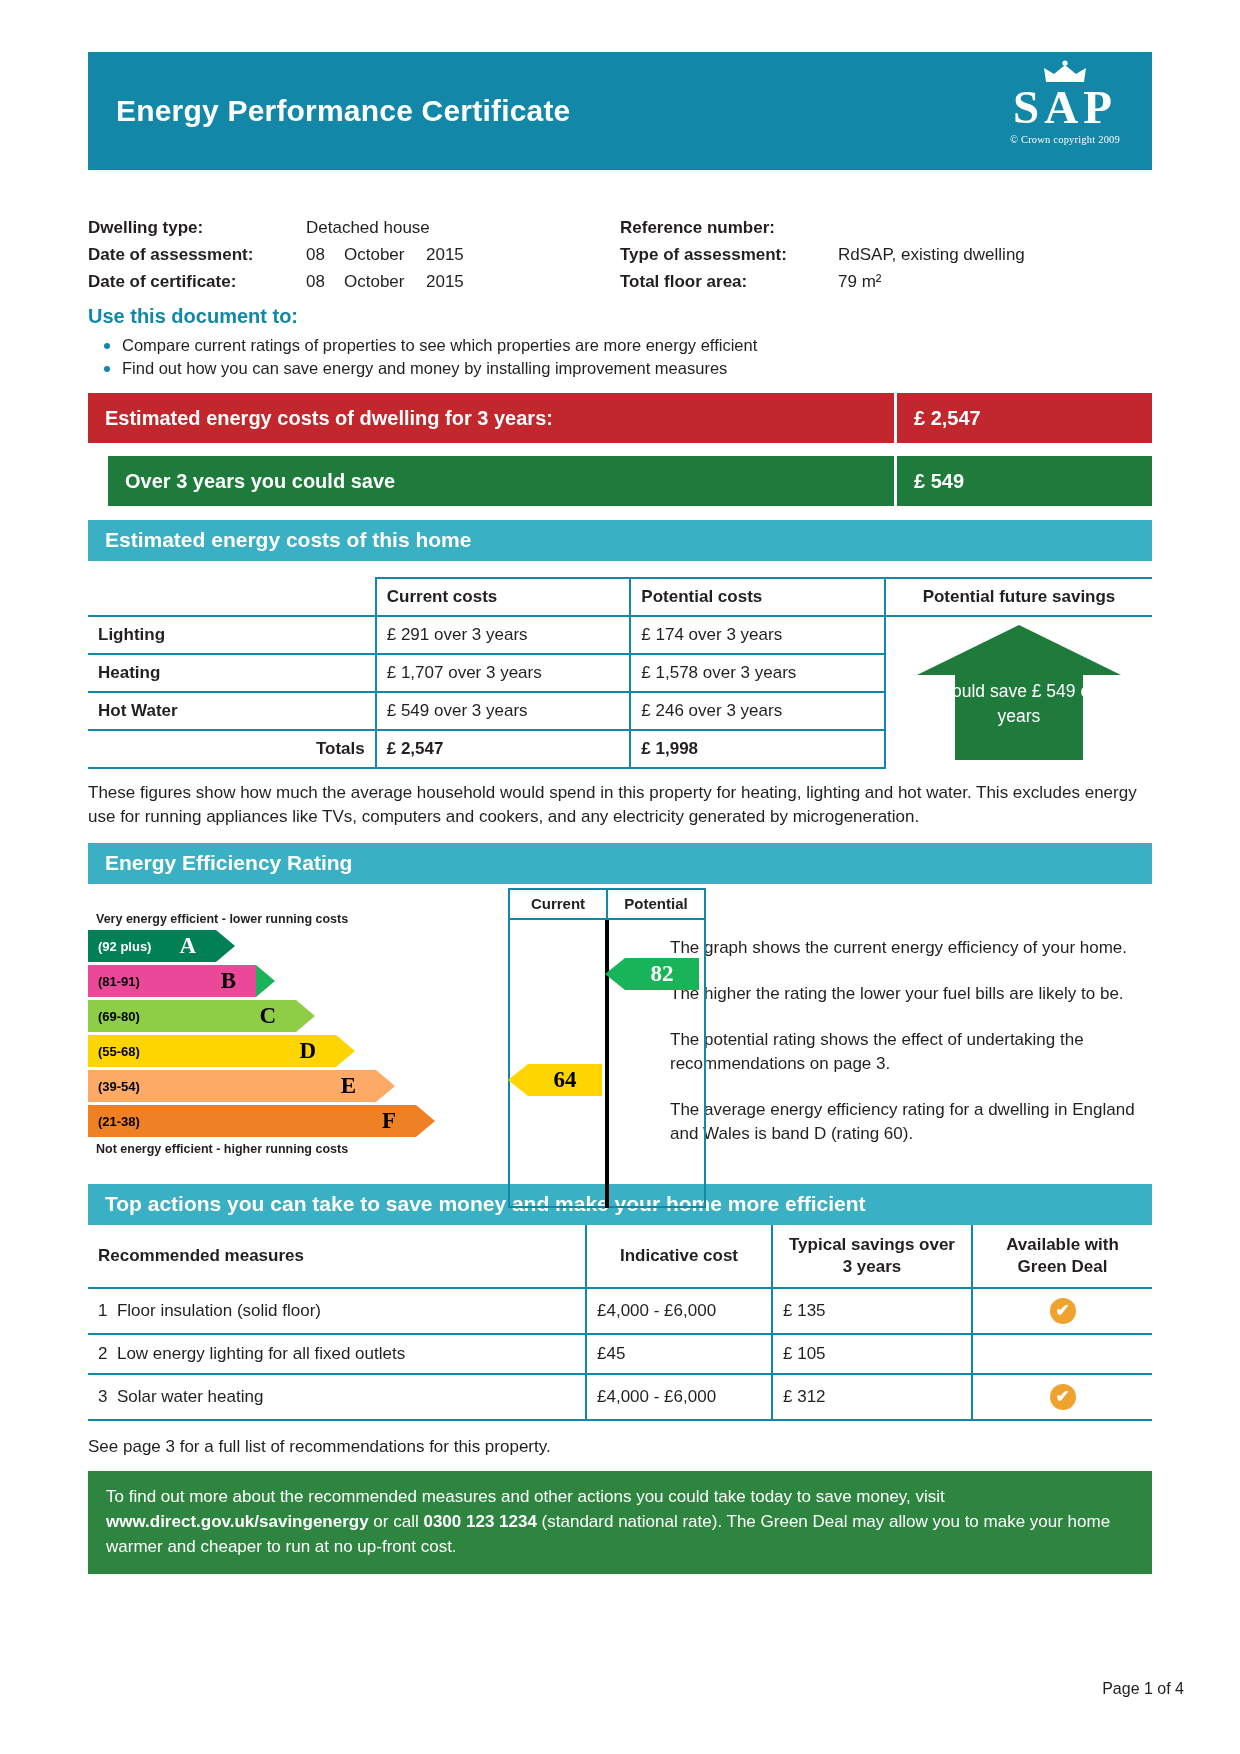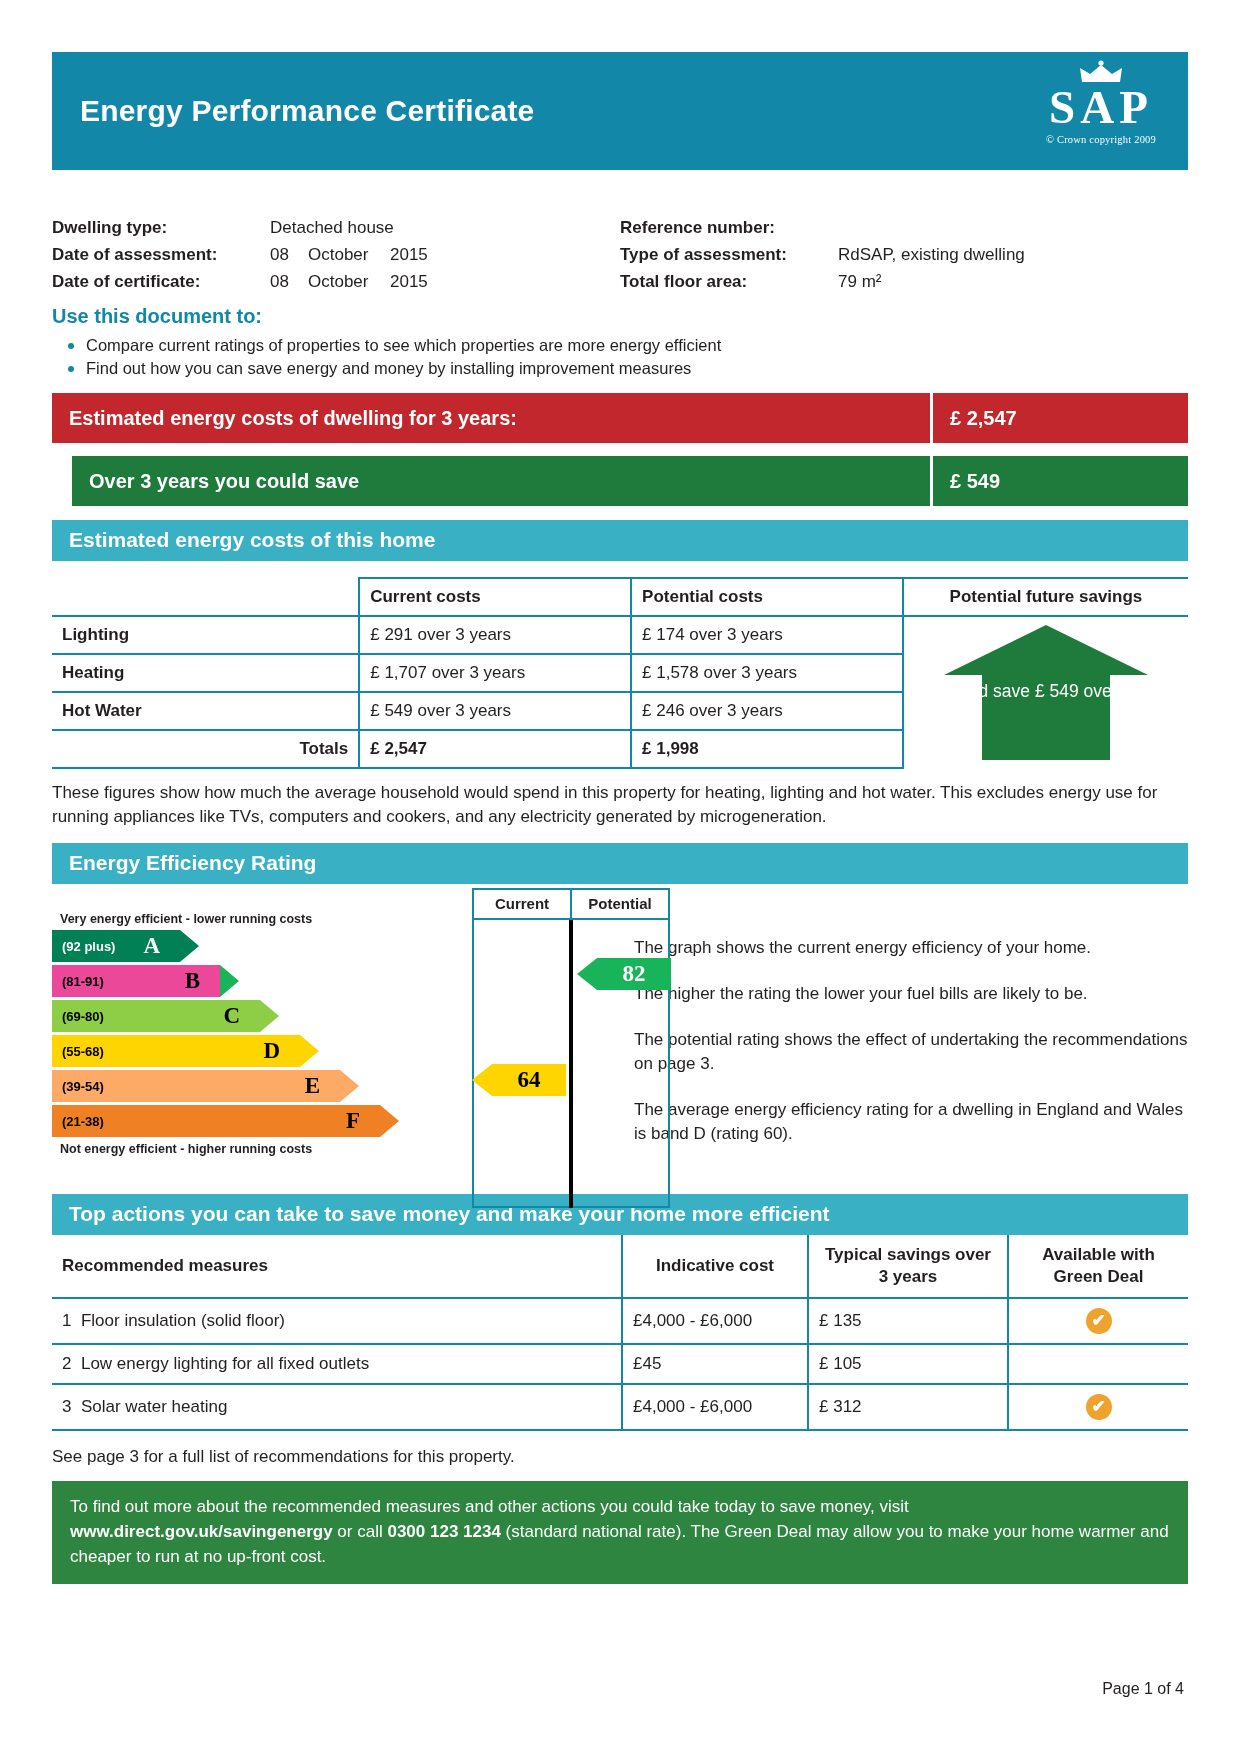--- a/index.html
+++ b/index.html
@@ -10,21 +10,21 @@
     background: #ffffff;
     font-family: "Liberation Sans", sans-serif;
     color: #231f20;
     position: relative;
   }
   .page {
     position: absolute;
     left: 0; top: 0;
     width: 1240px;
     height: 1754px;
-    padding: 52px 52px;
+    padding: 52px 88px;
   }
 
   
   .header {
     background: #1287a8;
     height: 118px;
     display: flex;
     align-items: center;
     justify-content: space-between;
     padding: 0 32px 0 28px;
@@ -313,21 +313,21 @@
     position: absolute;
     left: -20px; top: 0;
     width: 0; height: 0;
     border-top: 16px solid transparent;
     border-bottom: 16px solid transparent;
     border-right: 20px solid #ffd500;
   }
   .pointer.pot {
     background: #19b459;
     width: 74px;
-    left: 24px;
+    left: 16px;
     top: 38px;
   }
   .pointer.pot .num { color: #fff; }
   .pointer.pot:before {
     content: "";
     position: absolute;
     left: -20px; top: 0;
     width: 0; height: 0;
     border-top: 16px solid transparent;
     border-bottom: 16px solid transparent;
@@ -566,21 +566,21 @@
     </div>
 
     <div class="eer-right">
       <p>The graph shows the current energy efficiency of your home.</p>
       <p>The higher the rating the lower your fuel bills are likely to be.</p>
       <p>The potential rating shows the effect of undertaking the recommendations on page 3.</p>
       <p>The average energy efficiency rating for a dwelling in England and Wales is band D (rating 60).</p>
     </div>
   </div>
 
-  <div class="section-bar" style="margin-top:26px;">Top actions you can take to save money and make your home more efficient</div>
+  <div class="section-bar" style="margin-top:16px;">Top actions you can take to save money and make your home more efficient</div>
 
   <table class="rec-table">
     <tbody>
         <tr>
       <th class="first">Recommended measures</th>
       <th class="rec-col-cost">Indicative cost</th>
       <th class="rec-col-sav">Typical savings over 3 years</th>
       <th class="rec-col-gd gd">Available with Green Deal</th>
     </tr>
     <tr>

